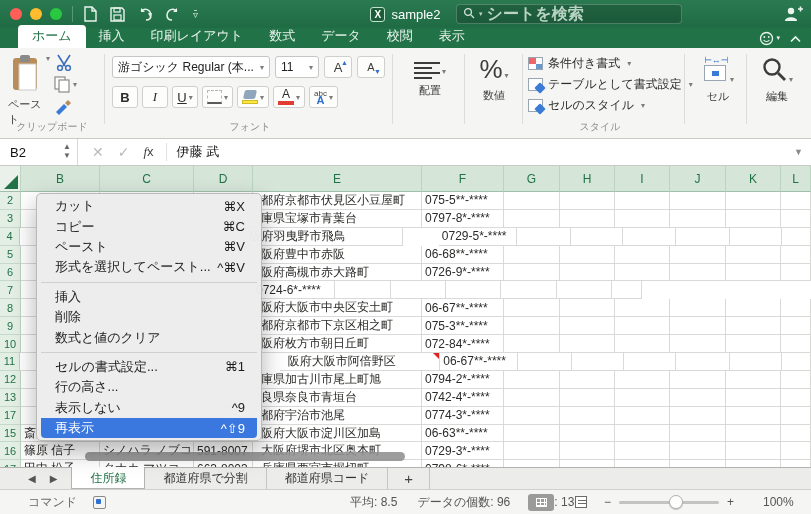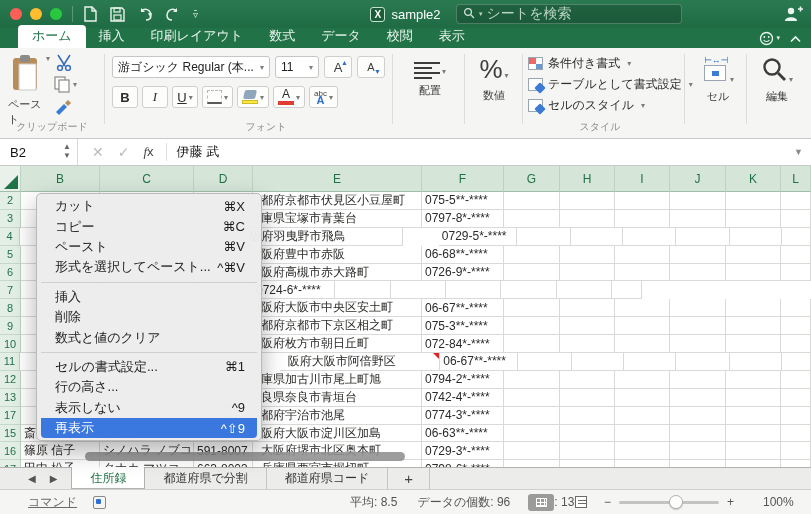--- a/index.html
+++ b/index.html
@@ -13,21 +13,21 @@
   .light { width:12px; height:12px; border-radius:50%; }
   .light.red{background:#ff5f57;} .light.yellow{background:#febc2e;} .light.green{background:#28c841;}
   .tb-sep { width:1px; height:16px; background:rgba(255,255,255,.25); margin:0 10px; }
   .tb-icons { display:flex; align-items:center; gap:12px; }
   .tb-icons svg { display:block; }
   .caret-w { color:#dff0e5; font-size:8px; margin-left:-6px; }
   .doc-title-wrap { position:absolute; left:0; right:0; top:0; height:28px; display:flex; align-items:center; justify-content:center; gap:6px; pointer-events:none; }
   .xl-logo { width:15px; height:15px; background:#1c5c38; border:1px solid #bfe3cd; border-radius:3px; color:#fff; font-size:10px; font-weight:bold; display:flex; align-items:center; justify-content:center; }
   .doc-title { color:#fff; font-size:13px; }
   .searchbox { position:absolute; left:456px; top:4px; width:226px; height:20px; background:rgba(0,0,0,.18); border:1px solid rgba(255,255,255,.22); border-radius:4px; display:flex; align-items:center; padding:0 6px; gap:4px; }
-  .searchbox .ph { color:#b9d4c4; font-size:14px; }
+  .searchbox .ph { color:#b9d4c4; font-size:16px;font-weight:bold; }
   .share-btn { position:absolute; right:8px; top:5px; }
 
   
   .tabrow { position:absolute; left:0; top:28px; width:811px; height:20px; background:#217347; display:flex; align-items:flex-end; }
   .tabs { display:flex; align-items:flex-end; margin-left:18px; gap:0; }
   .rtab { color:#eaf4ee; font-size:13px; padding:2px 13px 3px; cursor:default; }
   .rtab.active { background:#fff; color:#217347; border-radius:4px 4px 0 0; padding:2px 14px 3px; }
   .tabrow-right { position:absolute; right:10px; top:0; height:20px; display:flex; align-items:center; gap:10px; color:#eaf4ee; }
 
   
@@ -117,21 +117,21 @@
 
   
   .sheetbar { position:absolute; left:0; top:467px; width:811px; height:22px; background:#ececea; border-top:1px solid #b3b3b1; display:flex; align-items:stretch; }
   .nav-arrows { display:flex; align-items:center; gap:14px; padding:0 14px 0 28px; color:#555; font-size:10px; }
   .stab { display:flex; align-items:center; padding:0 18px; font-size:12px; color:#333; border-right:1px solid #c4c4c2; }
   .stab.active { background:#fff; color:#217347; border:1px solid #b3b3b1; border-top:none; margin-top:-1px; padding-top:1px; }
   .stab-add { display:flex; align-items:center; padding:0 16px; font-size:15px; color:#444; border-right:1px solid #c4c4c2; }
 
   
   .statusbar { position:absolute; left:0; top:489px; width:811px; height:25px; background:#f5f5f3; border-top:1px solid #cfcfcd; display:flex; align-items:center; font-size:12px; color:#6b6b69; }
-  .sb-mode { margin-left:28px;text-decoration:underline; }
+  .sb-mode { margin-left:28px; }
   .sb-selic { margin-left:16px; position:relative; width:13px; height:13px; border:1px solid #8a8a88; border-radius:2px; }
   .sb-selic::after { content:""; position:absolute; left:2px; top:2px; width:5px; height:5px; background:#2f6fd0; border-radius:1px; }
   .sb-stats { position:absolute; left:350px; display:flex; gap:20px; color:#555553; }
   .sb-views { position:absolute; left:528px; display:flex; gap:14px; align-items:center; }
   .viewbtn { width:26px; height:17px; border-radius:3px; display:flex; align-items:center; justify-content:center; }
   .viewbtn.on { background:#9b9b99; }
   .grid-glyph { width:11px; height:9px; background:
      linear-gradient(#fff,#fff) 0 3px/11px 1px no-repeat,
      linear-gradient(#fff,#fff) 0 6px/11px 1px no-repeat,
      linear-gradient(#fff,#fff) 3px 0/1px 9px no-repeat,
@@ -316,21 +316,21 @@
           <span class="dd">▾</span>
         </div>
       <div class="rbtn fmt-btn">
           <span class="abc-ic">
             <span class="abc">abc</span>
             <span class="bigA">A</span>
           </span>
           <span class="dd">▾</span>
         </div>
     </div>
-    <div class="grp-label" style="left:216px;">フォント</div>
+    <div class="grp-label" style="left:200px;">フォント</div>
     <div class="rsep" style="left:392px;"></div>
 
     <div class="align-grp">
       <span class="align-ic">
           <span style="width:26px;"></span>
           <span style="width:18px;"></span>
           <span style="width:26px;"></span>
           <span style="width:18px;"></span>
         </span><span class="dd">▾</span>
       <div class="grp-mini-label">配置</div>

